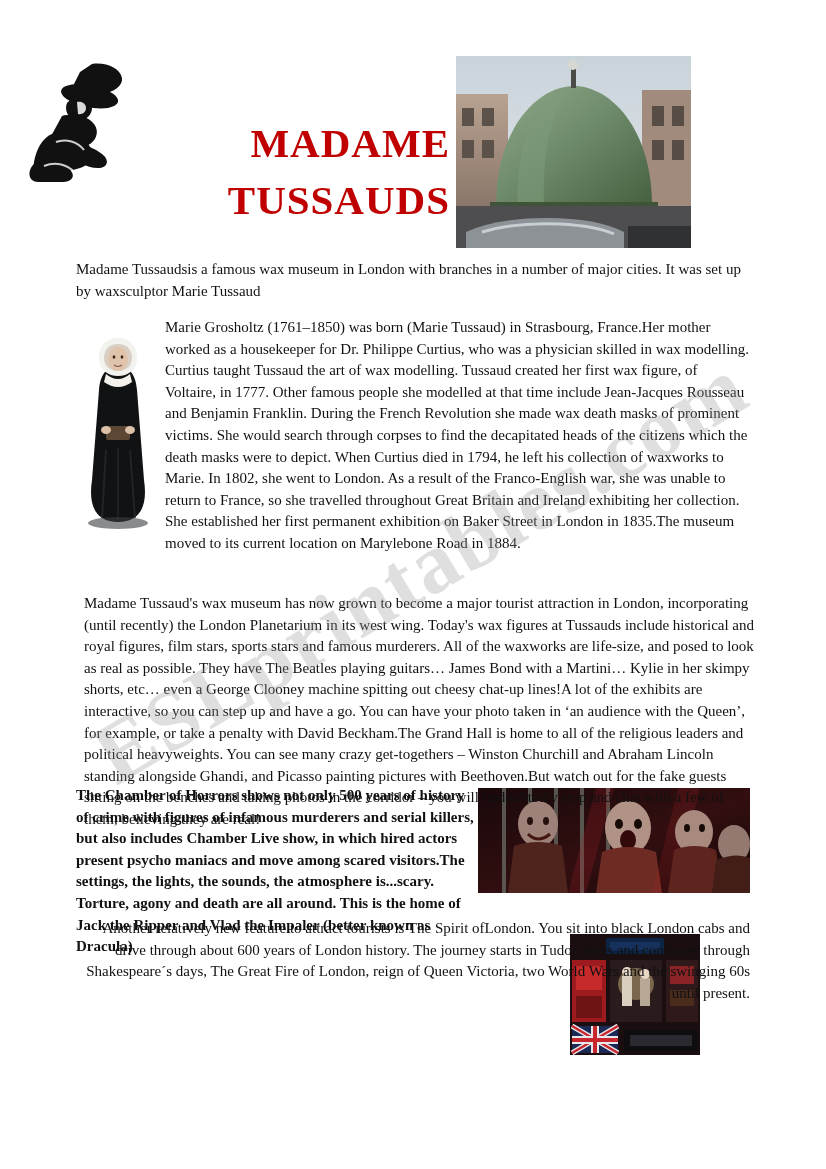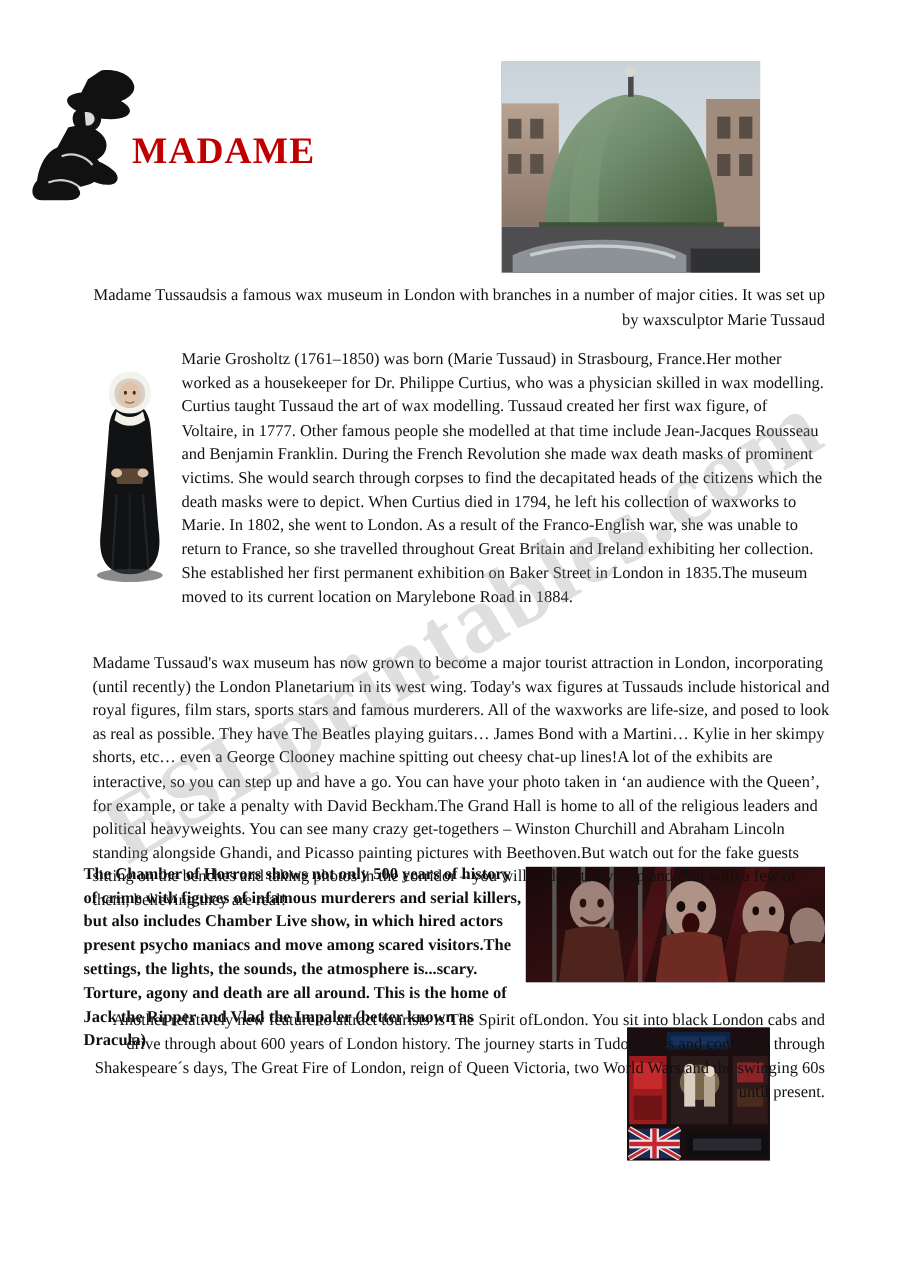--- a/index.html
+++ b/index.html
@@ -60,25 +60,25 @@
     left: 22px;
     top: 58px;
     width: 115px;
     height: 125px;
   }
   .title {
     position: absolute;
     left: 120px;
     top: 115px;
     width: 330px;
-    text-align: left;
+    text-align: right;
     color: #c00000;
     font-family: "Liberation Serif", serif;
     font-weight: bold;
-    font-size: 34px;
+    font-size: 41px;
     line-height: 1.38;
     letter-spacing: 1px;
   }
   .title .l2 { display: block; }
 
   .dome-photo {
     position: absolute;
     left: 456px;
     top: 56px;
     width: 235px;
@@ -90,21 +90,21 @@
 
   
   .para {
     position: absolute;
     font-family: "Liberation Serif", serif;
     font-size: 15px;
     line-height: 21.6px;
     color: #111;
     text-align: left;
   }
-  .p-intro   { left: 76px; top: 259px;  width: 674px; text-align: right; }
+  .p-intro   { left: 76px; top: 259px;  width: 674px; }
   .p-marie   { left: 165px; top: 317px; width: 585px; }
   .p-grown   { left: 84px; top: 553px;  width: 674px; margin-top: 40px; }
   .p-horrors { left: 76px; top: 785px;  width: 400px; font-weight: bold; }
   .p-spirit  { left: 76px; top: 918px;  width: 674px; text-align: right; }
 
   
   .madame-photo {
     position: absolute;
     left: 80px;
     top: 330px;
@@ -160,20 +160,21 @@
 
           <path d="M55 44 C60 43 64 46 64 50 C64 54 60 57 56 56" fill="#ffffff" opacity="0.85"></path>
           <path d="M34 84 C44 80 56 84 62 92" stroke="#ffffff" stroke-width="2" fill="none" opacity="0.8"></path>
           <path d="M22 108 C34 103 46 107 52 114" stroke="#ffffff" stroke-width="2" fill="none" opacity="0.8"></path>
         </g>
       </svg>
     </div>
 
     <div class="title">
       <span>MADAME</span>
+      <span class="l2">TUSSAUDS</span>
     </div>
 
     <div class="dome-photo">
       <svg width="235" height="192" viewBox="0 0 235 192" preserveAspectRatio="none">
         <defs>
           <linearGradient id="sky" x1="0" y1="0" x2="0" y2="1">
             <stop offset="0%" stop-color="#c9d3da"></stop>
             <stop offset="100%" stop-color="#e3e8eb"></stop>
           </linearGradient>
           <linearGradient id="domeg" x1="0" y1="0" x2="1" y2="1">

